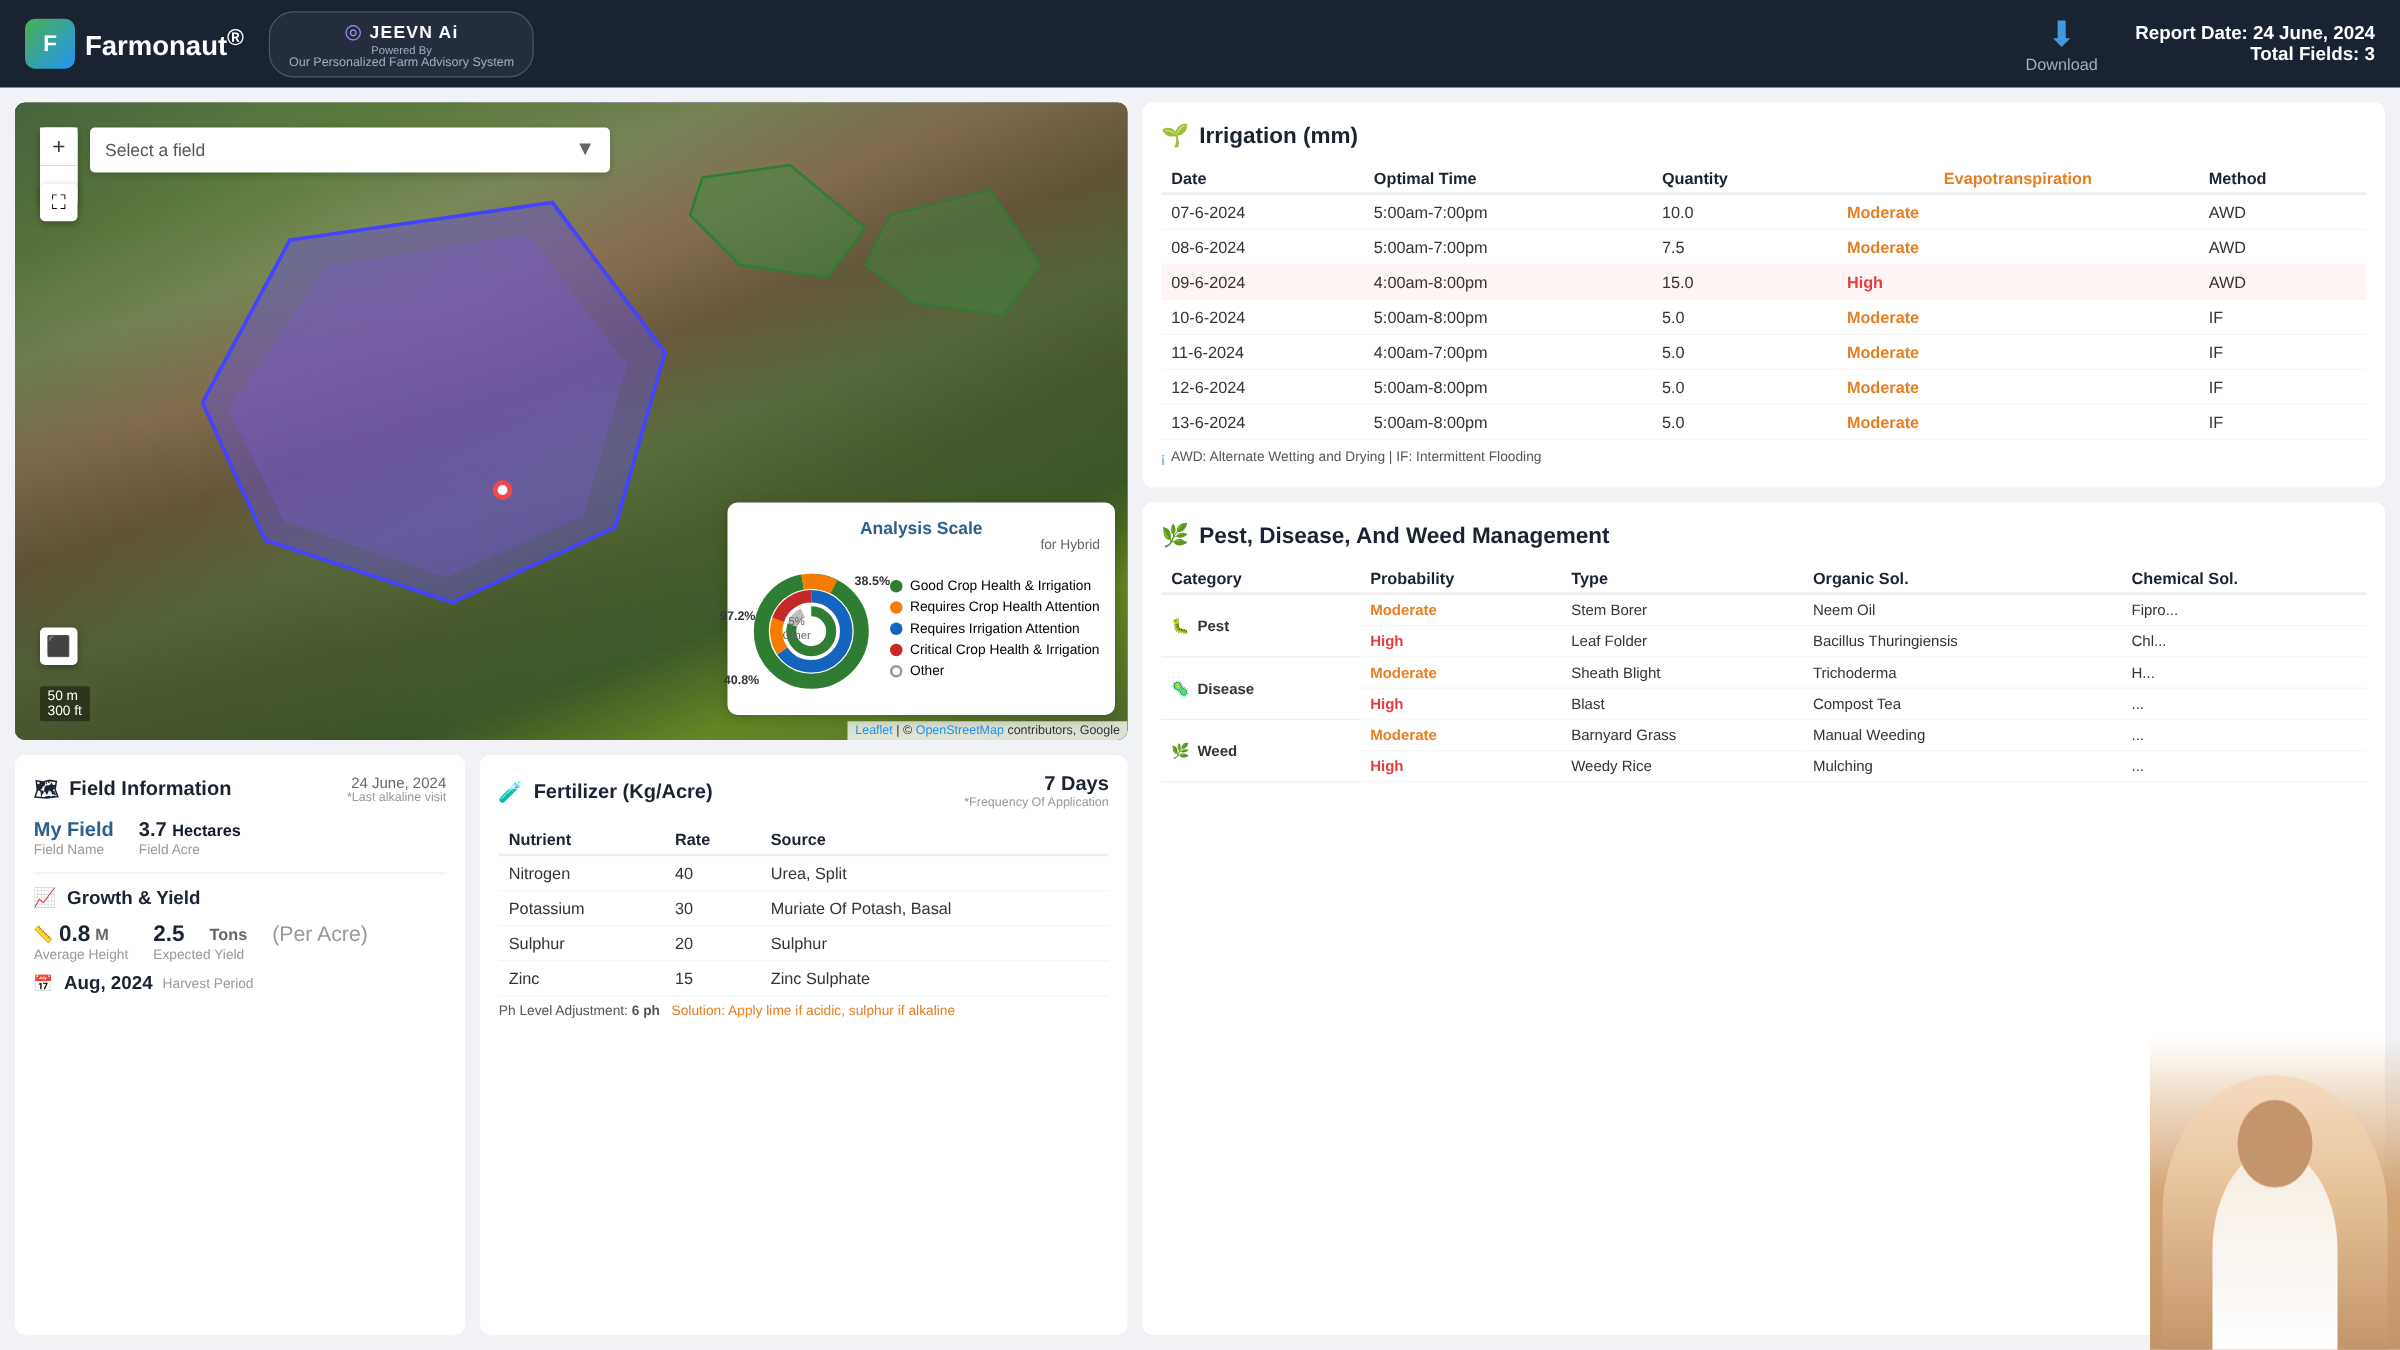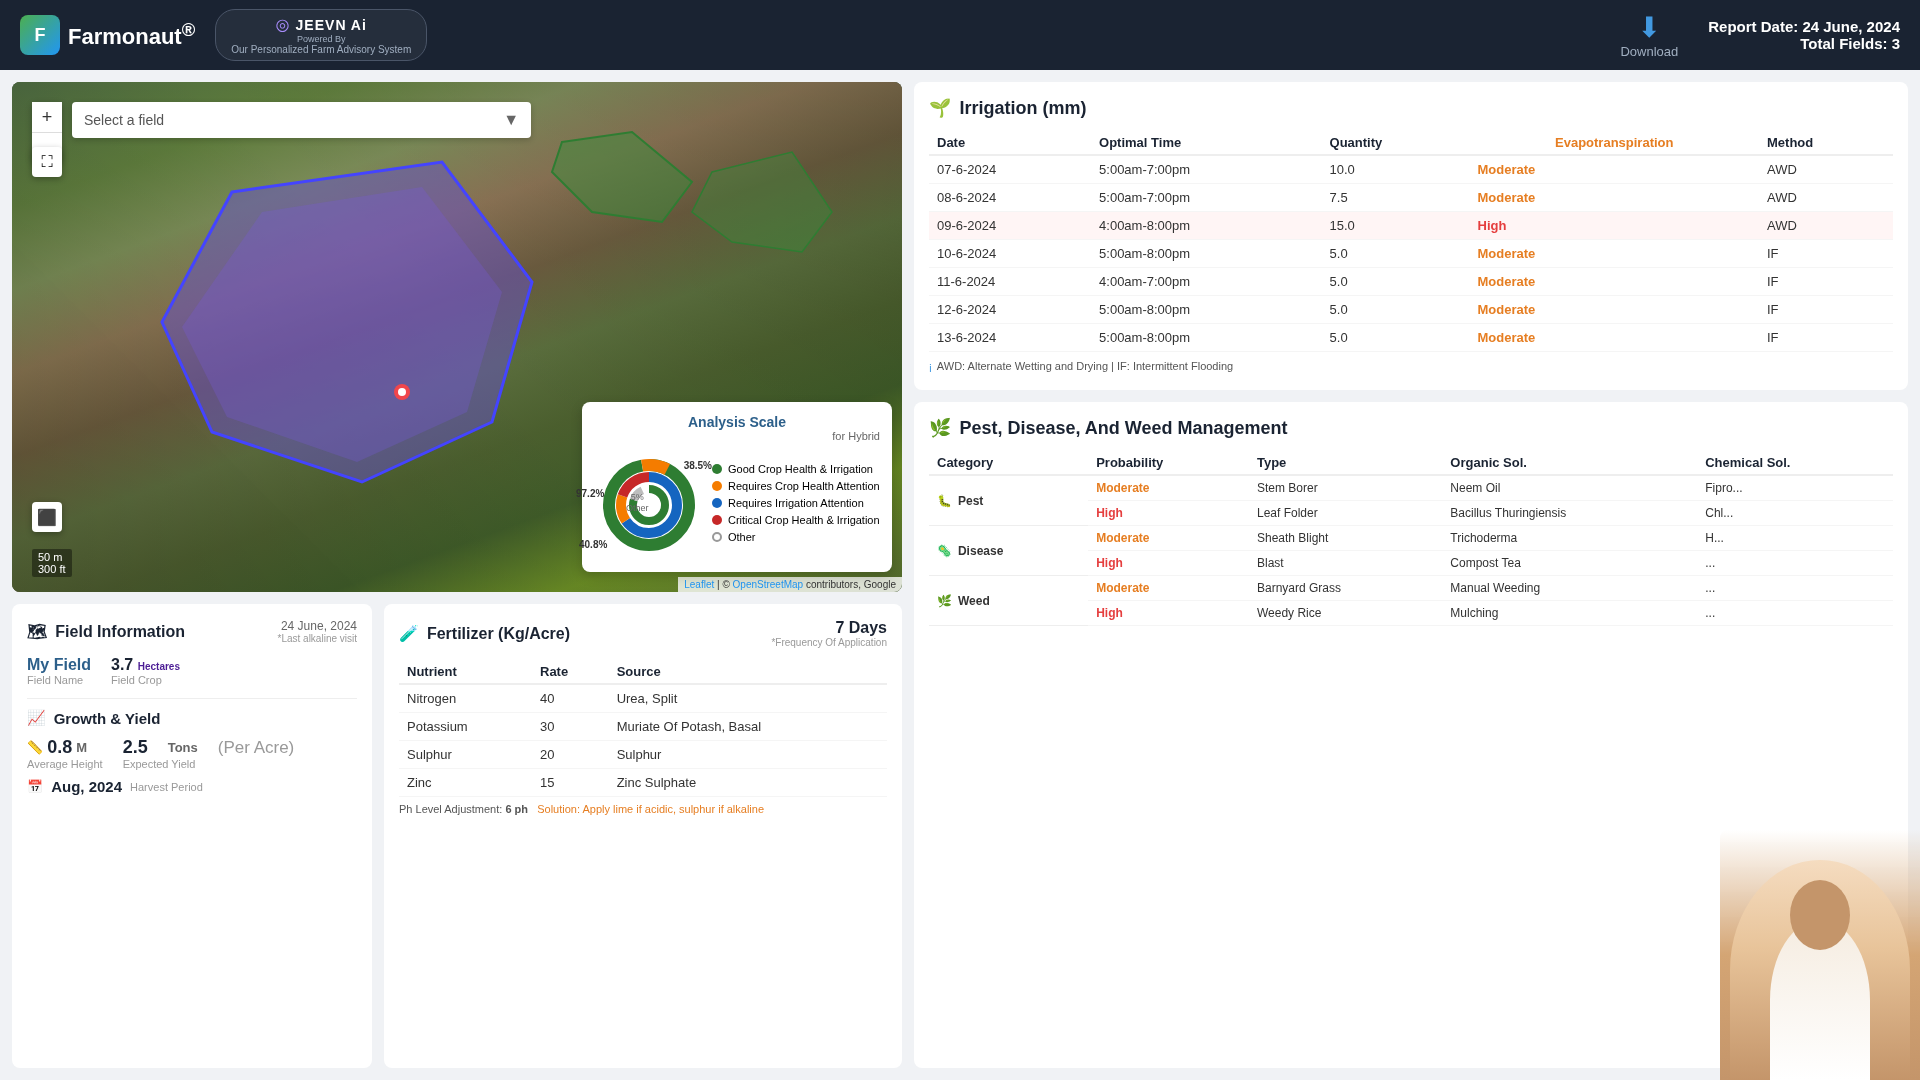--- a/index.html
+++ b/index.html
@@ -62,21 +62,21 @@
     .map-controls-zoom {
       position: absolute; top: 20px; left: 20px; background: white; border-radius: 4px;
       box-shadow: 0 2px 6px rgba(0,0,0,0.3);
     }
     .zoom-btn {
       width: 30px; height: 30px; display: flex; align-items: center; justify-content: center;
       cursor: pointer; font-size: 18px; color: #333; border: none; background: white;
     }
     .zoom-divider { height: 1px; background: #ddd; }
     .field-selector {
-      position: absolute; top: 20px; left: 60px; width: 459px; height: 36px;
+      position: absolute; top: 20px; left: 60px; width: 416px; height: 36px;
       background: white; border-radius: 4px; display: flex; align-items: center;
       padding: 0 12px; gap: 8px; cursor: pointer; box-shadow: 0 2px 6px rgba(0,0,0,0.2);
     }
     .field-selector-text { flex: 1; color: #555; font-size: 14px; }
     .field-selector-arrow { color: #666; }
     .fullscreen-btn {
       position: absolute; top: 65px; left: 20px; background: white; border-radius: 4px;
       width: 30px; height: 30px; display: flex; align-items: center; justify-content: center;
       cursor: pointer; box-shadow: 0 2px 6px rgba(0,0,0,0.3);
     }
@@ -340,23 +340,23 @@
           </div>
         </div>
         <div class="field-stats">
           <div class="stat-item">
             <div style="font-size:16px;font-weight:bold;color:#2c5f8a;">My Field</div>
             <div class="stat-label">Field Name</div>
           </div>
           <div class="stat-item">
             <div style="font-size:16px;font-weight:bold;color:#1a2332;">
               <span>3.7</span>
-              <span style="font-size:10px;color:#4c1d95;">Hectares</span>
+              <span style="font-size:13px;color:#0f172a;">Hectares</span>
             </div>
-            <div class="stat-label">Field Crop</div>
+            <div class="stat-label">Field Acre</div>
           </div>
         </div>
         <hr class="divider">
         <div class="growth-section">
           <div class="growth-title">
             <span>📈</span>
             <span>Growth &amp; Yield</span>
           </div>
           <div class="growth-stats">
             <div class="stat-item">

